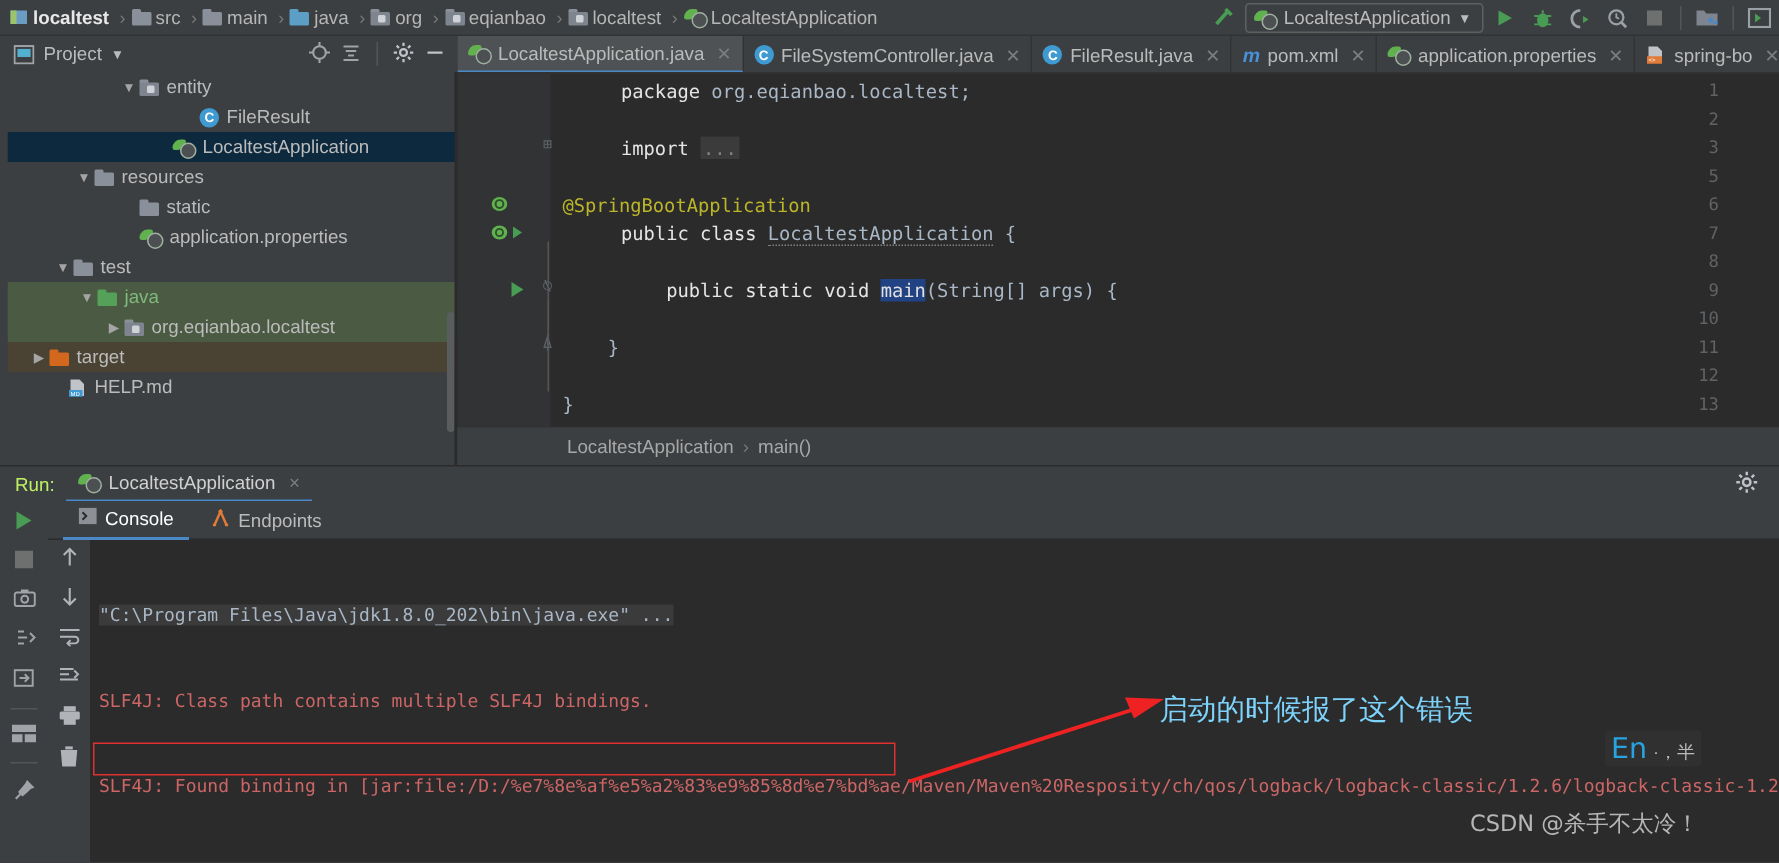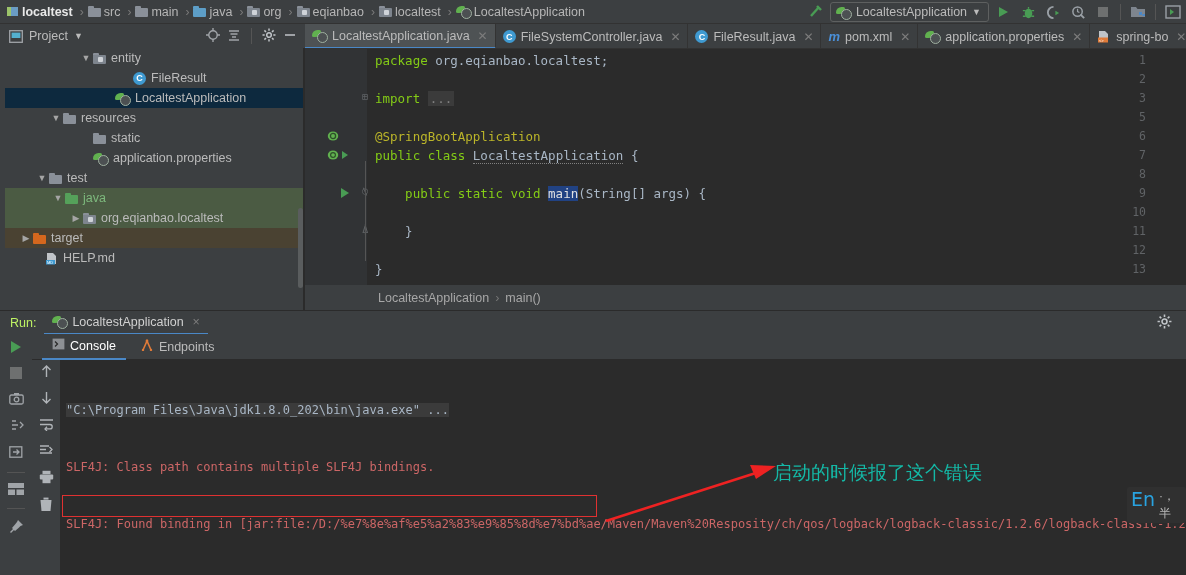--- a/index.html
+++ b/index.html
@@ -83,21 +83,21 @@
 
   
   .editor{
     position:absolute;left:305px;top:49px;width:881px;height:236px;background:#2b2b2b;
     font-family:"DejaVu Sans Mono", monospace;font-size:12.5px;overflow:hidden;
   }
   .gutter{position:absolute;left:0;top:0;width:62px;height:236px;background:#313335;}
   .lnum{position:absolute;right:40px;color:#606366;font-size:11.5px;text-align:right;width:20px;}
   .gicon{position:absolute;left:22px;}
   .codeline{position:absolute;left:70px;white-space:pre;color:#a9b7c6;}
-  .kw{color:#84cc16;}
+  .kw{color:#e5e5e5;margin-left:39px;}
   .ann{color:#bbb529;}
   .fold{position:absolute;left:57px;color:#606366;font-size:10px;}
   .foldline{position:absolute;left:60px;width:1px;background:#555;}
   .imp-ellipsis{background:#3b3b3b;color:#808080;padding:0 2px;}
   .sel-main{background:#214283;color:#e0e0e0;}
   .squig{border-bottom:1px dotted #808080;}
 
   .bcrumb2{
     position:absolute;left:305px;top:285px;width:881px;height:25px;background:#3c3f41;
     display:flex;align-items:center;padding-left:73px;gap:6px;color:#a7a7a7;font-size:12.5px;
@@ -131,25 +131,25 @@
     font-family:"DejaVu Sans Mono", monospace;font-size:12px;line-height:19px;
     padding-top:3px;overflow:hidden;white-space:pre;
   }
   .cl{position:relative;height:19px;padding-left:6px;color:#cc6666;}
   .cl.cmd{color:#a9b7c6;}
   .cl.cmd span.cmdbg{background:#3b3b3b;}
 
   
   .redbox{position:absolute;left:62px;top:495px;width:535px;height:22px;border:1.6px solid #e03131;}
   .arrow-svg{position:absolute;left:600px;top:455px;width:240px;height:70px;}
-  .cn-note{position:absolute;left:773px;top:460px;color:#14b8a6;font-size:19px;
+  .cn-note{position:absolute;left:773px;top:460px;color:#7dd3fc;font-size:19px;
            font-family:"DejaVu Sans",sans-serif;white-space:nowrap;}
   .watermark{position:absolute;left:980px;top:540px;color:#cfcfcf;font-size:15px;opacity:.85;
              font-family:"DejaVu Sans",sans-serif;white-space:nowrap;}
-  .en-ind{position:absolute;left:1127px;top:487px;display:flex;align-items:flex-start;gap:4px;
+  .en-ind{position:absolute;left:1070px;top:487px;display:flex;align-items:flex-end;gap:4px;
           background:#303030;padding:1px 4px;border-radius:2px;}
   .en-ind .en{color:#29a3e0;font-size:19px;font-family:"DejaVu Sans",sans-serif;}
   .en-ind .mk{color:#b9b9b9;font-size:12px;}
 </style>
 </head>
 <body>
 
 <div class="app">
 
   <div class="navbar">
@@ -630,14 +630,15 @@
     <path d="M176 11 L150 10 L156 24 Z" fill="#ee2222"></path>
   </svg>
 
   <div class="cn-note">启动的时候报了这个错误</div>
 
   <div class="en-ind">
     <span class="en">En</span>
     <span class="mk">·，半</span>
   </div>
 
+  <div class="watermark">CSDN @杀手不太冷！</div>
 
 </div>
 
 </body></html>

